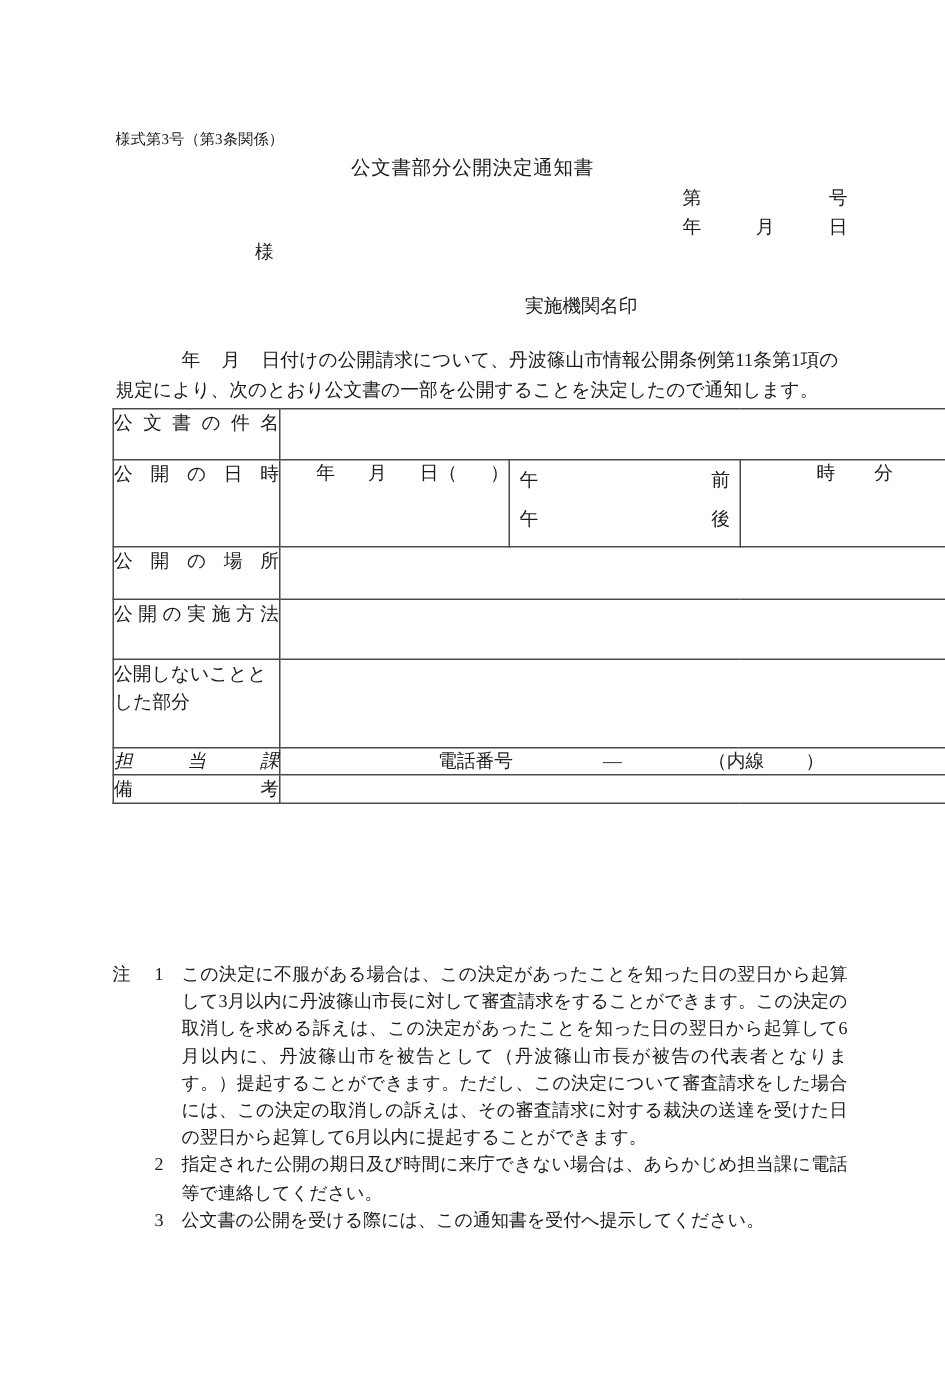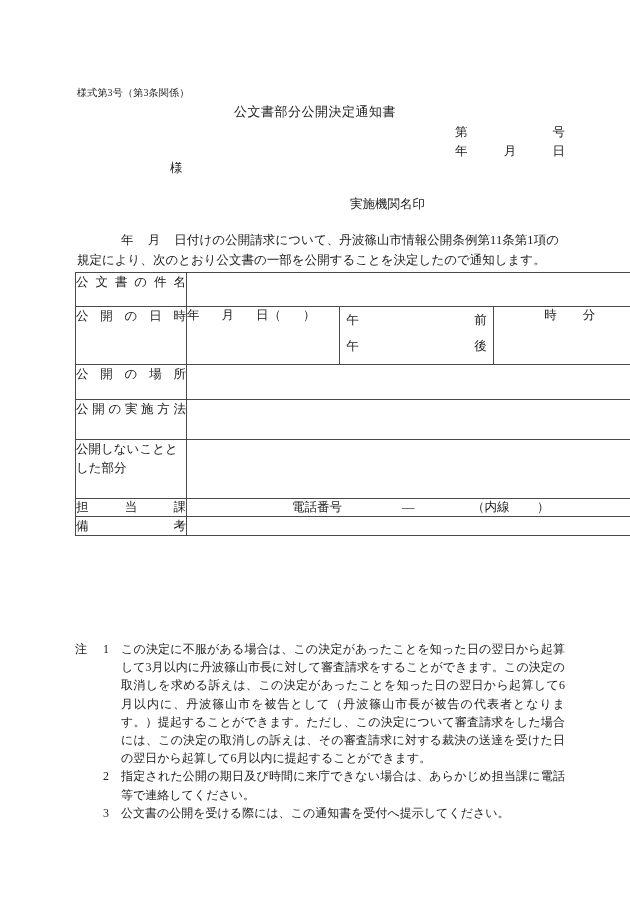--- a/index.html
+++ b/index.html
@@ -123,21 +123,21 @@
   .r-title td { height: 33px; }
   .r-datetime td { height: 57px; }
   .r-place td { height: 34px; }
   .r-method td { height: 39px; }
   .r-withheld td { height: 58px; }
   .r-reason td { height: 60px; }
   .r-dept td { height: 17px; }
   .r-remarks td { height: 18px; }
 
   .datetime-cell {
-    text-align: left;
+    text-align: right;
     vertical-align: middle;
     padding-top: 0;
   }
   .datetime-cell .dt-inner {
     display: inline-block;
     white-space: nowrap;
   }
   .dt-gap { display: inline-block; width: 22px; }
 
   .ampm-cell {
@@ -278,21 +278,21 @@
       <tr class="r-withheld">
         <td class="lbl">
           <span class="lbl-plain">公開しないことと</span>
           <span class="lbl-plain">した部分</span>
         </td>
         <td class="val" colspan="3"></td>
       </tr>
 
 
       <tr class="r-dept">
-        <td class="lbl" style="padding-top:0; line-height:17px;">
+        <td class="lbl" style="padding-top:0; line-height:17px;font-style:italic;">
           <span class="lbl-spread">担当課</span>
         </td>
         <td class="dept-row-cell" colspan="3">
           <span class="dept-inner">
             <span class="tel-label">電話番号</span>
             <span class="tel-dash">—</span>
             <span class="ext-label">（内線</span>
             <span class="ext-close">）</span>
           </span>
         </td>

